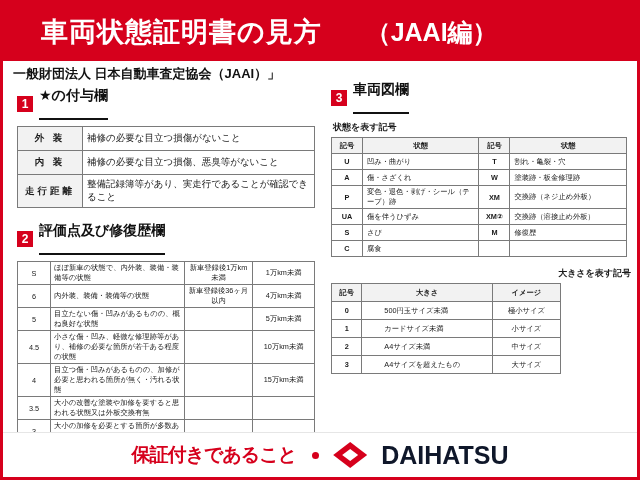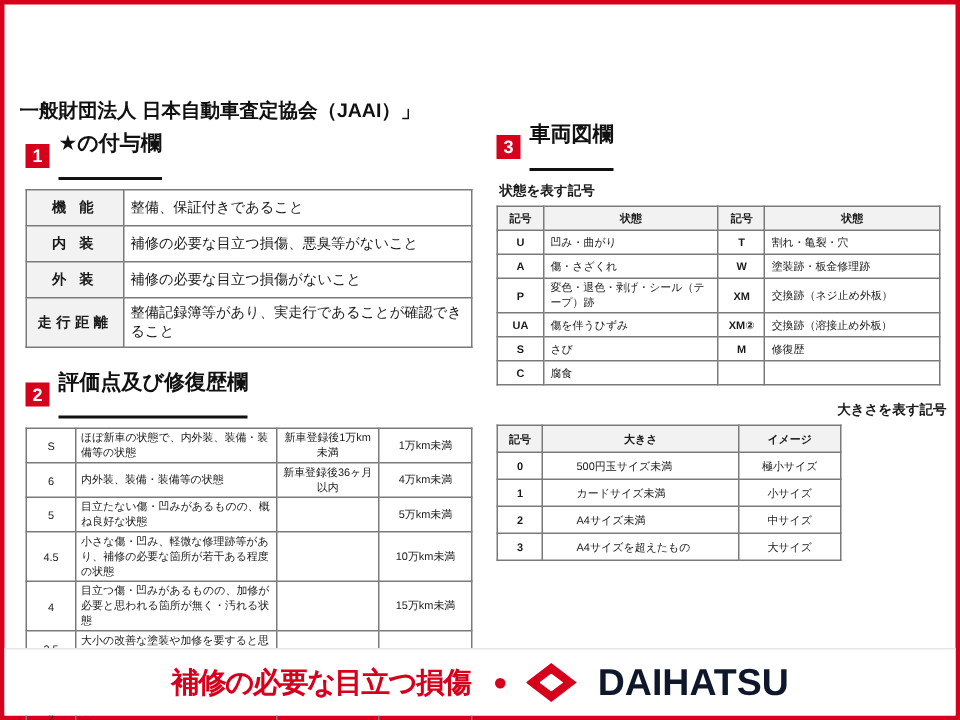--- a/index.html
+++ b/index.html
@@ -48,43 +48,43 @@
   .dot{display:inline-block;width:7px;height:7px;background:#d6001c;border-radius:50%;margin-left:2px;}
   .logo-mark{width:34px;height:26px;background:#d6001c;clip-path:polygon(50% 0%,100% 50%,50% 100%,0% 50%);position:relative;}
   .logo-mark:after{content:"";position:absolute;left:9px;top:7px;width:16px;height:12px;background:#fff;clip-path:polygon(50% 0%,100% 50%,50% 100%,0% 50%);}
   .brand{font-size:25px;font-weight:bold;color:#0f172a;letter-spacing:0px;}
 </style>
 </head>
 <body>
 
 <div class="page">
 
+  <div class="header">
+    <div class="title">車両状態証明書の見方</div>
+    <div class="sub">（JAAI編）</div>
+  </div>
 
   <div class="org">一般財団法人 日本自動車査定協会（JAAI）」</div>
 
   <div class="col-left">
 
     <div class="sec-title">
       <span class="badge">1</span>
       <span class="t">★の付与欄</span>
     </div>
 
     <table class="t1">
       <tbody>
-          <tr>
-        <td class="k">機 能</td>
-        <td>整備、保証付きであること</td>
+      <tr>
+        <td class="k">外 装</td>
+        <td>補修の必要な目立つ損傷がないこと</td>
       </tr>
       <tr>
         <td class="k">内 装</td>
         <td>補修の必要な目立つ損傷、悪臭等がないこと</td>
-      </tr>
-      <tr>
-        <td class="k">外 装</td>
-        <td>補修の必要な目立つ損傷がないこと</td>
       </tr>
       <tr>
         <td class="k">走行距離</td>
         <td>整備記録簿等があり、実走行であることが確認できること</td>
       </tr>
     </tbody>
       </table>
 
     <div class="sec-title" style="margin-top:14px;">
       <span class="badge">2</span>
@@ -227,19 +227,19 @@
       <tr>
         <td class="sym">3</td>
         <td class="size">A4サイズを超えたもの</td>
         <td class="img">大サイズ</td>
       </tr>
     </tbody>
       </table>
   </div>
 
   <div class="footer">
-    <div class="slogan">補修の必要な目立つ損傷</div>
+    <div class="slogan">保証付きであること</div>
     <span class="dot"></span>
     <div class="logo-mark"></div>
     <div class="brand">DAIHATSU</div>
   </div>
 
 </div>
 
 </body></html>

